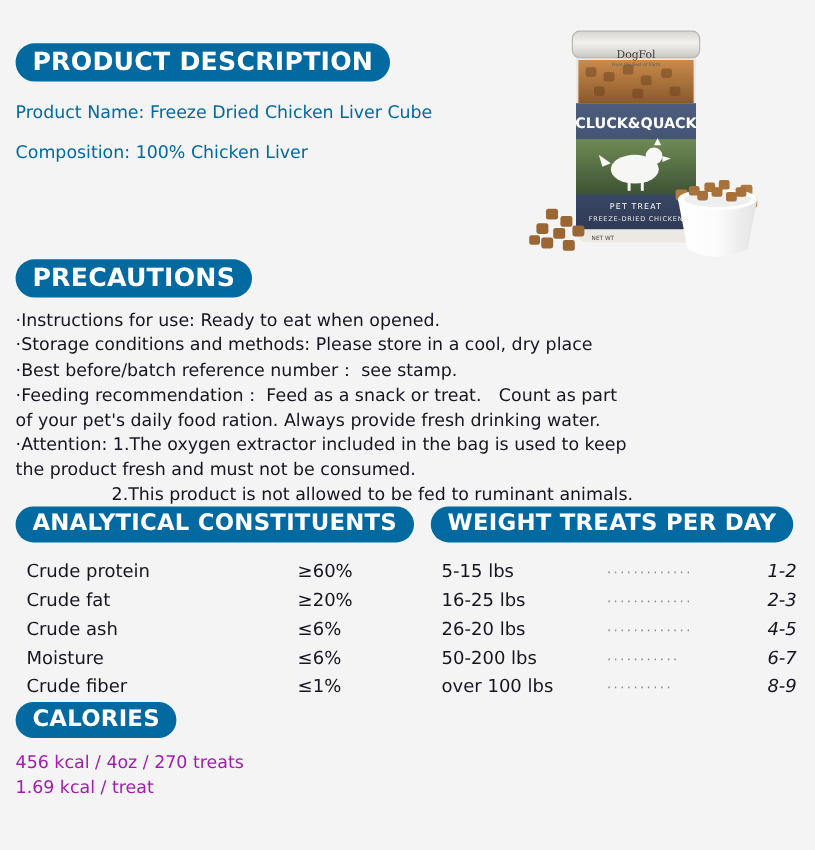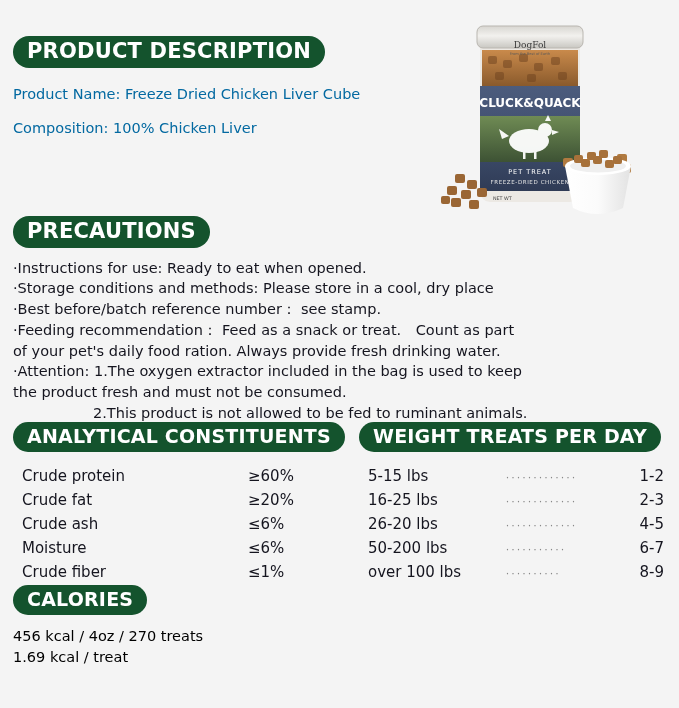--- a/index.html
+++ b/index.html
@@ -13,21 +13,21 @@
   }
   .page {
     position: relative;
     width: 679px; height: 708px;
     background: #f4f4f4;
   }
 
   
   .pill {
     display: inline-block;
-    background: #14532d;
+    background: #0369a1;
     color: #ffffff;
     font-weight: bold;
     font-size: 21px;
     letter-spacing: 0.2px;
     padding: 4px 14px 5px 14px;
     border-radius: 16px;
     line-height: 1.08;
     white-space: nowrap;
   }
   .pill.small { font-size: 19px; }
@@ -98,33 +98,33 @@
   .tbl td.k { padding-left: 9px; }
   .tbl td.v { text-align: left; width: 95px; }
   .tbl td.dots {
     color: #888;
     font-size: 11px;
     letter-spacing: 2px;
     overflow: hidden;
     white-space: nowrap;
     padding: 0 5px;
   }
-  .tbl td.num { text-align: right; width: 54px; padding-right: 4px; }
+  .tbl td.num { text-align: right; width: 54px; padding-right: 4px; font-style: italic; }
 
   
   .cal-block {
     position: absolute;
     left: 13px;
     top: 585px;
     width: 330px;
   }
   .cal-line {
     font-size: 14.5px;
     line-height: 1.45;
-    color: #000000;
+    color: #a21caf;
   }
   .cal-body { margin-top: 11px; }
 </style>
 </head>
 <body>
 
 <div class="page">
 
   <div class="desc-block">
     <div class="pill">PRODUCT DESCRIPTION</div>

